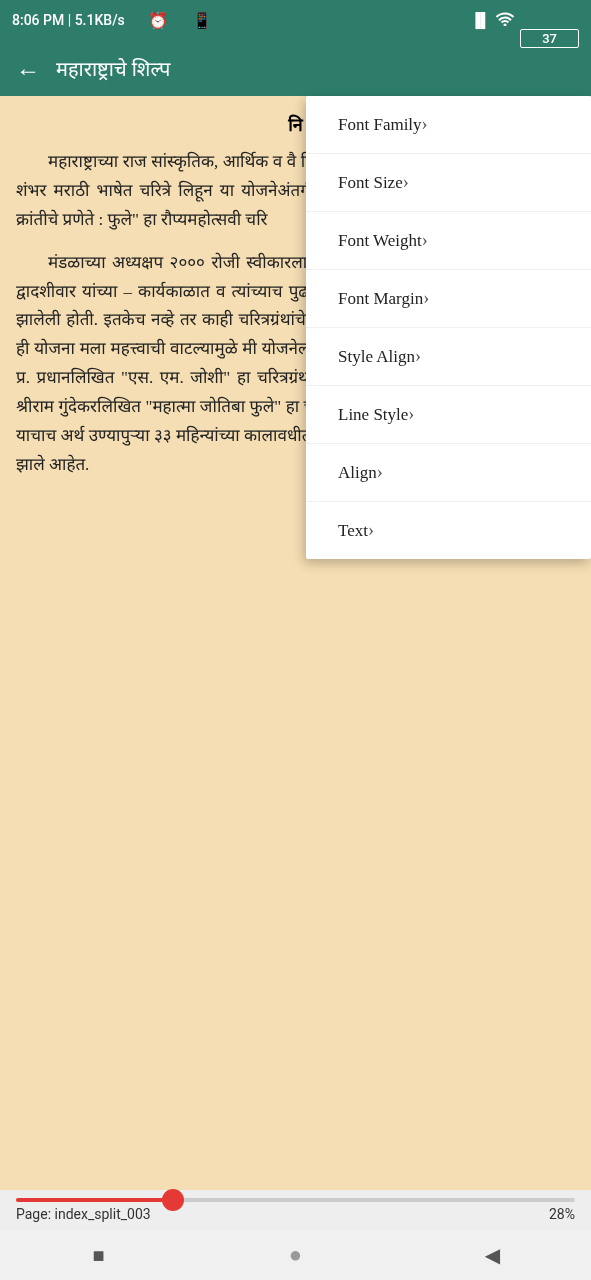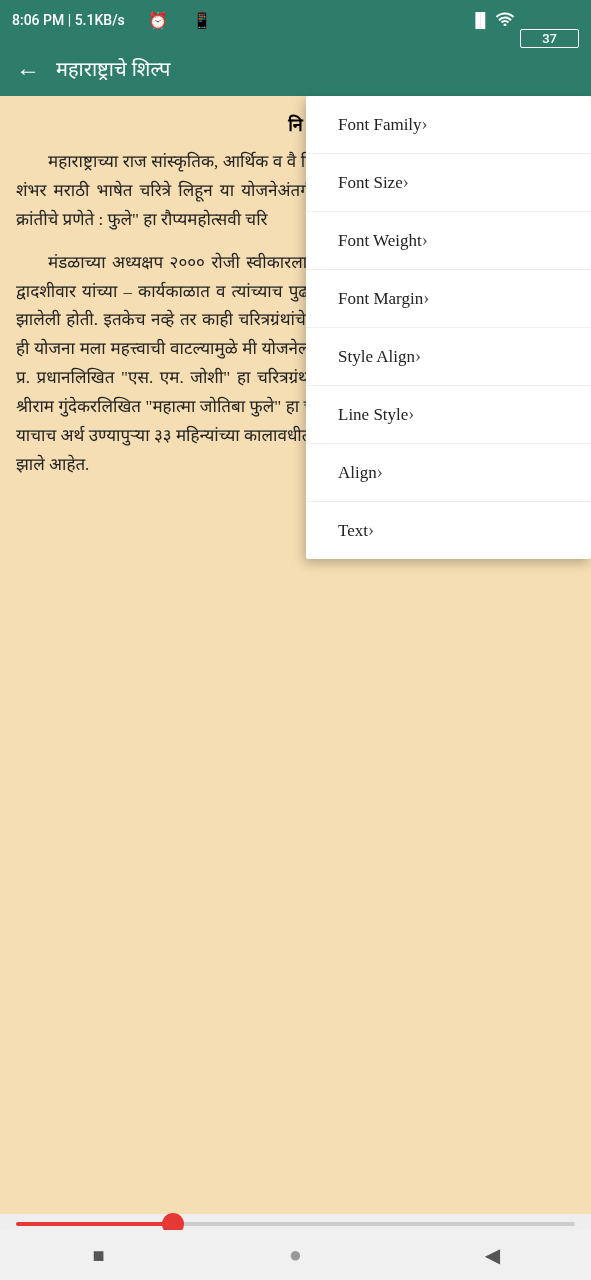--- a/index.html
+++ b/index.html
@@ -245,20 +245,24 @@
   </div>
 </div>
 
 <div class="bottom-info" style="bottom:50px;">
   <div class="progress-row">
     <div class="progress-track">
       <div class="progress-fill"></div>
       <div class="progress-thumb"></div>
     </div>
   </div>
+  <div class="page-row">
+    <span class="page-label">Page: index_split_003</span>
+    <span class="page-percent">28%</span>
+  </div>
 </div>
 
 <div class="bottom-nav">
   <div class="nav-btn">
     <span style="font-size:20px; color:#555;">■</span>
   </div>
   <div class="nav-btn">
     <span style="font-size:22px; color:#999;">●</span>
   </div>
   <div class="nav-btn">

